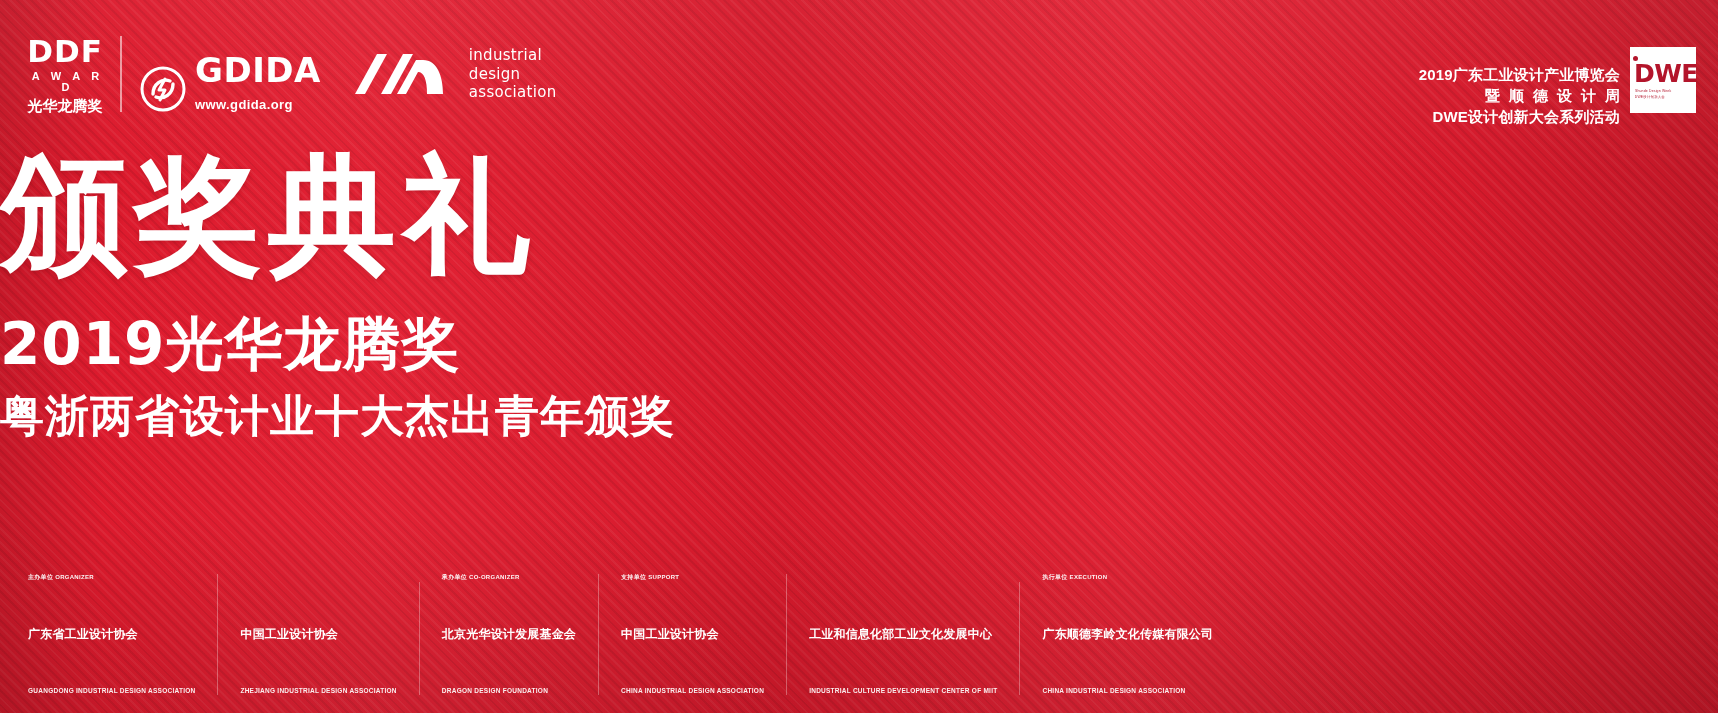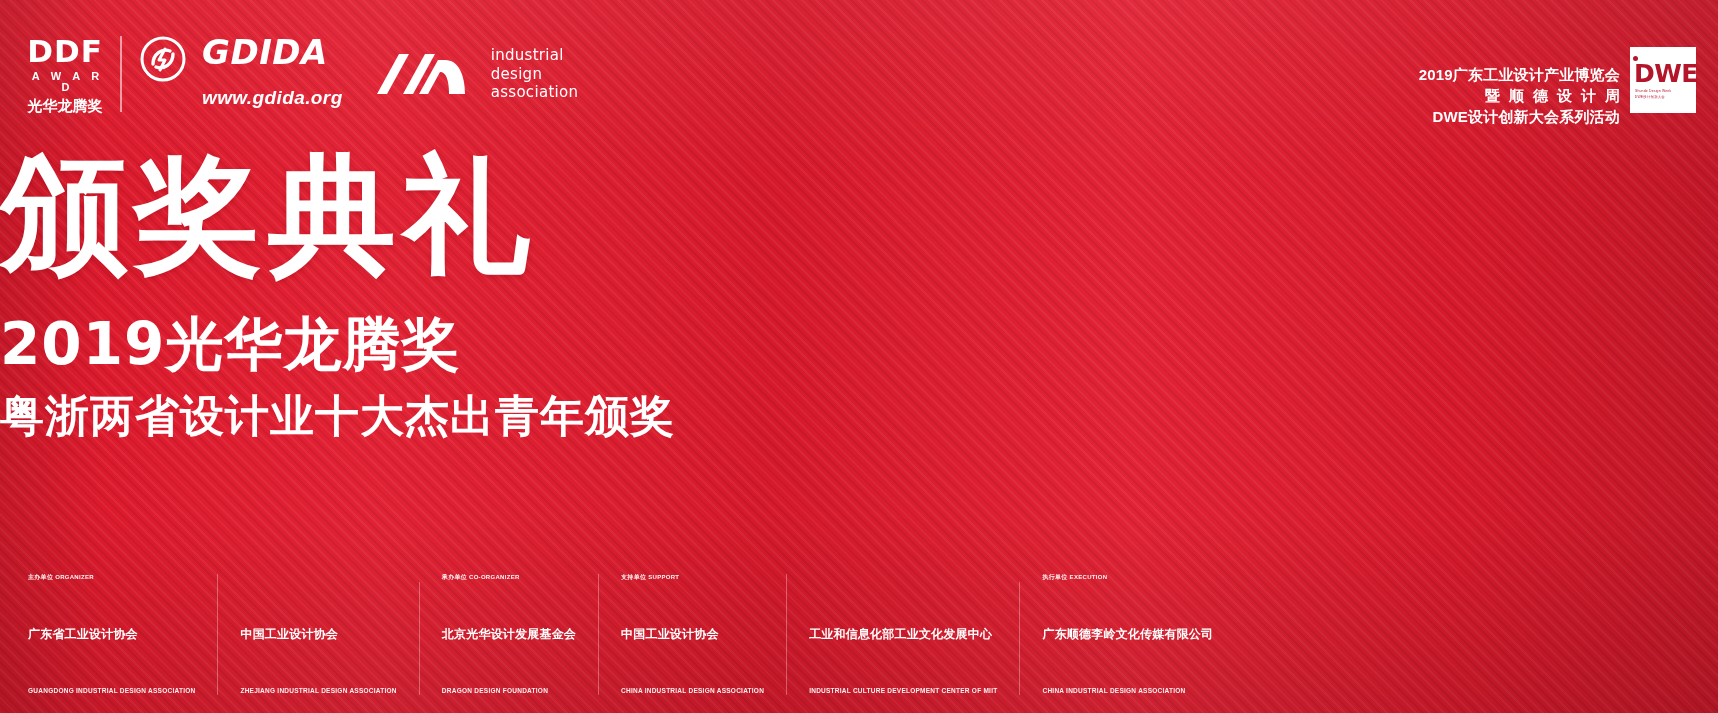--- a/index.html
+++ b/index.html
@@ -105,43 +105,42 @@
     font-weight: 700;
     color: #ffffff;
     letter-spacing: 0px;
     line-height: 1;
     margin-top: 5px;
   }
 
   
   #gdida-logo {
     display: flex;
-    align-items: flex-start;
-    gap: 16px;
+    align-items: flex-end;
+    gap: 9px;
     padding-left: 18px;
     padding-right: 18px;
     height: 76px;
-    font-style: italic;
   }
   #gdida-mark { width: 46px; height: 46px; flex: 0 0 auto; }
   #gdida-text { display: flex; flex-direction: column; }
   #gdida-name {
     font-size: 34px;
     font-weight: 800;
     color: #ffffff;
     line-height: 0.95;
     letter-spacing: 0.5px;
     font-family: "DejaVu Sans", sans-serif;
   }
   #gdida-url {
-    font-size: 19px;
+    font-size: 13px;
     font-weight: 700;
     color: #ffffff;
     letter-spacing: 0.4px;
-    margin-top: 19px;
+    margin-top: 11px;
   }
 
   
   #ida-logo {
     display: flex;
     align-items: center;
     gap: 24px;
     padding-left: 14px;
     height: 76px;
   }

